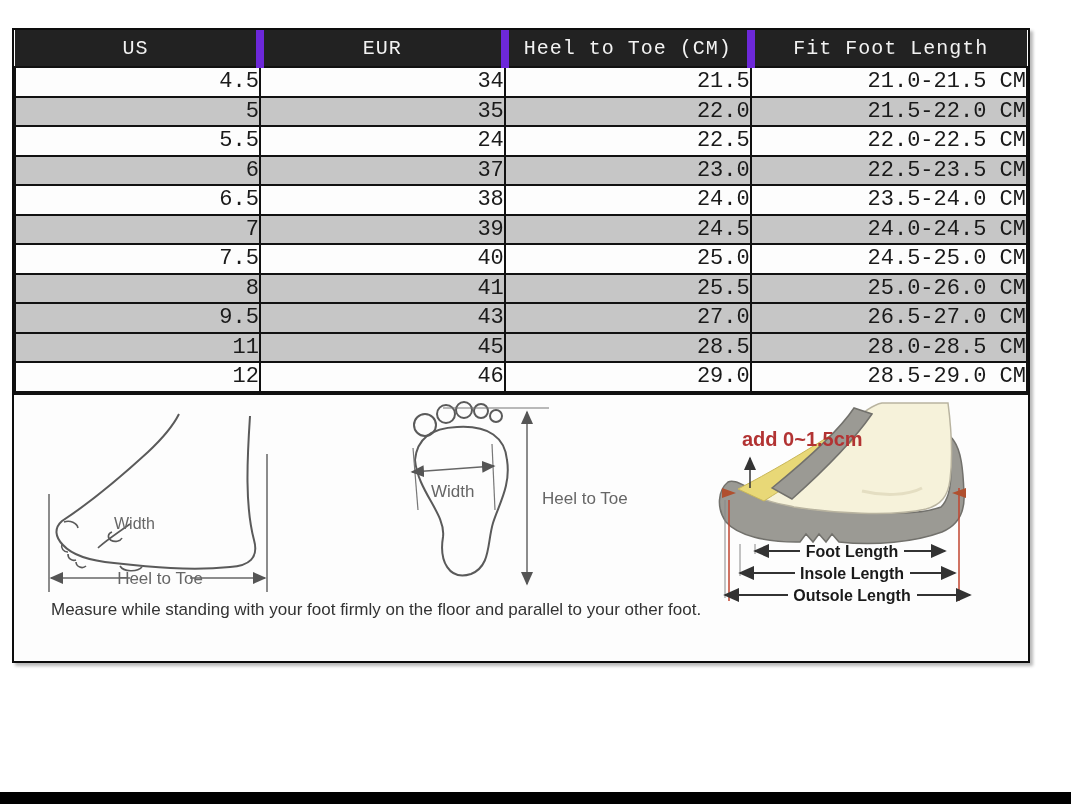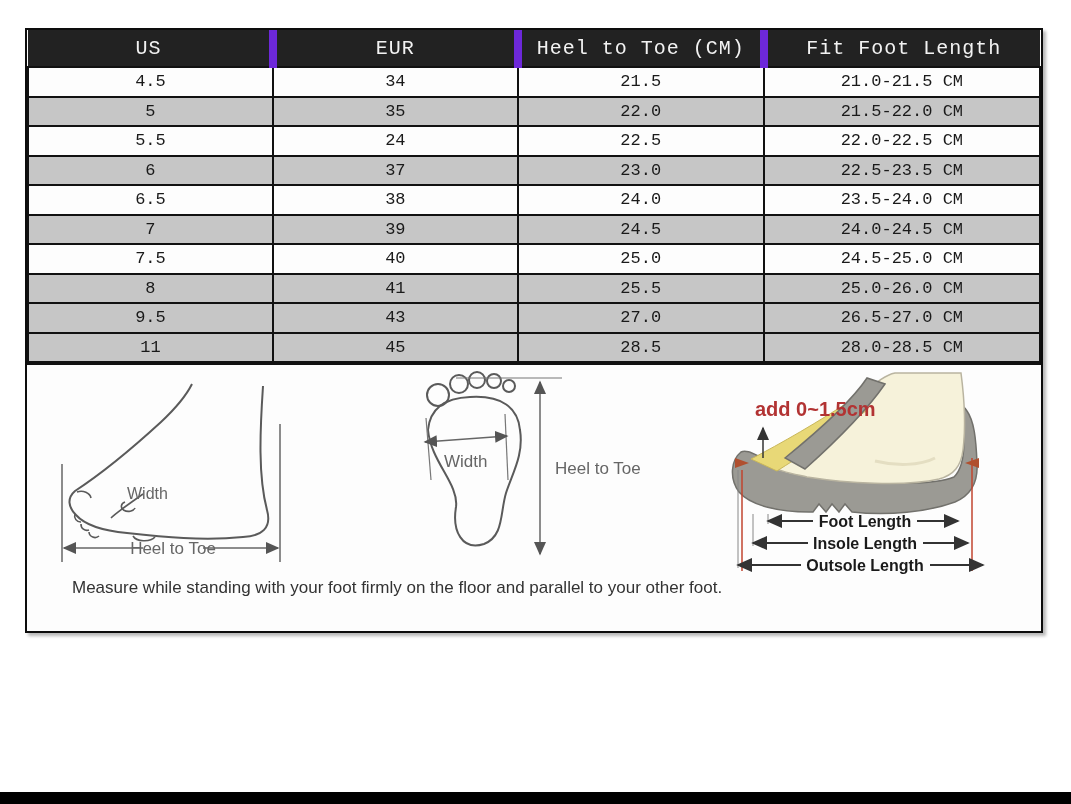--- a/index.html
+++ b/index.html
@@ -6,21 +6,21 @@
   .page {
     position: relative;
     width: 1071px;
     height: 804px;
     background: #fff;
     overflow: hidden;
     font-family: "Liberation Sans", sans-serif;
   }
   .sheet {
     position: absolute;
-    left: 25px;
+    left: 12px;
     top: 28px;
     width: 1014px;
     border: 2px solid #0d0d0d;
     box-shadow: 3px 3px 3px rgba(0,0,0,0.28);
     background: #fdfdfd;
   }
   table.size-table {
     width: 100%;
     border-collapse: collapse;
     table-layout: fixed;
@@ -37,40 +37,40 @@
     font-size: 20px;
     font-weight: normal;
     letter-spacing: 1px;
     border-left: 8px solid #6d28d9;
     border-bottom: 2px solid #111;
   }
   table.size-table thead th:first-child { border-left: none; }
   table.size-table td {
     height: 27.5px;
     border: 2px solid #111;
-    text-align: center;
+    text-align: right;
     vertical-align: middle;
-    font-size: 17px;
+    font-size: 22px;
     color: #1a1a1a;
     background: #fdfdfd;
     padding: 0;
   }
   table.size-table tr.alt td { background: #c6c6c6; }
   .diagram-area {
     position: relative;
     height: 266px;
     background: #fdfdfd;
     border-top: 2px solid #111;
   }
   .svg-abs { position: absolute; }
   .note {
     position: absolute;
     left: 33px;
     top: 201px;
-    margin: 12px;
+    margin: 4px;
     font-size: 17px;
     color: #333;
     font-family: "Liberation Sans", sans-serif;
   }
   .bottom-bar {
     position: absolute;
     left: 0;
     bottom: 0;
     width: 1071px;
     height: 12px;
@@ -152,20 +152,26 @@
             <td>43</td>
             <td>27.0</td>
             <td>26.5-27.0 CM</td>
           </tr>
           <tr class="alt">
             <td>11</td>
             <td>45</td>
             <td>28.5</td>
             <td>28.0-28.5 CM</td>
           </tr>
+          <tr>
+            <td>12</td>
+            <td>46</td>
+            <td>29.0</td>
+            <td>28.5-29.0 CM</td>
+          </tr>
         </tbody>
     </table>
 
     <div class="diagram-area">
 
       <svg class="svg-abs" style="left:28px; top:11px;" width="280" height="200" viewBox="0 0 280 200">
         <defs>
           <marker id="a1" markerWidth="10" markerHeight="8" refX="8" refY="4" orient="auto-start-reverse">
             <path d="M0,0 L9,4 L0,8 z" fill="#555"></path>
           </marker>

